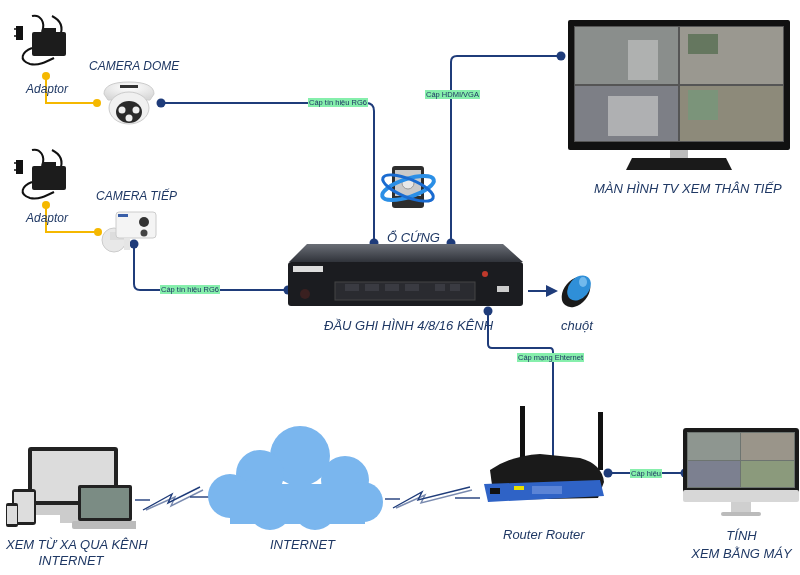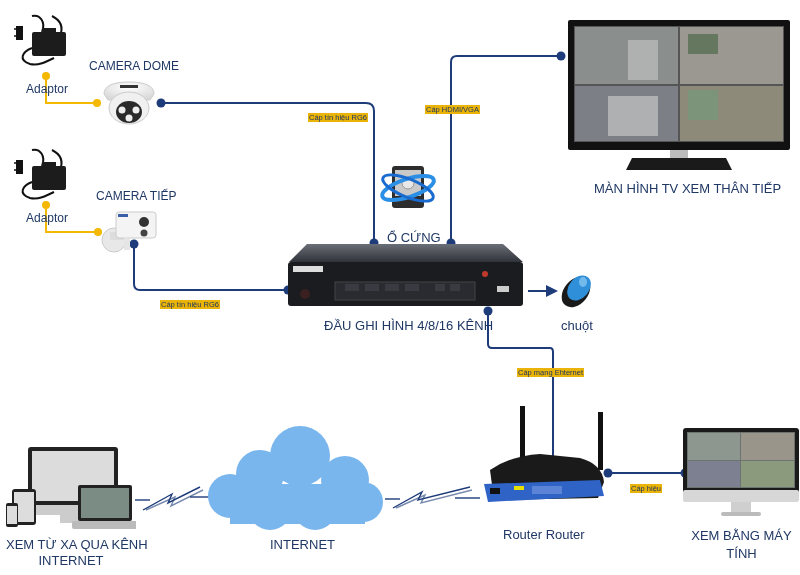--- a/index.html
+++ b/index.html
@@ -1,20 +1,20 @@
 <!DOCTYPE html>
 <html><head>
 <meta charset="utf-8">
 <style>
   html,body{margin:0;padding:0;background:#fff;}
   body{width:800px;height:575px;position:relative;overflow:hidden;font-family:"Liberation Sans","DejaVu Sans",sans-serif;}
   .abs{position:absolute;}
-  .lbl{position:absolute;color:#1f3864;font-size:12px;white-space:nowrap;}
+  .lbl{position:absolute;color:#1f3864;font-size:12px;white-space:nowrap;font-style:italic;}
   .lbl.big{font-size:12.5px;text-align:center;}
-  .small{position:absolute;color:#1f3864;font-size:7.5px;white-space:nowrap;background:#eab308;padding:0 1px;margin-top:15px;}
+  .small{position:absolute;color:#1f3864;font-size:7.5px;white-space:nowrap;background:#86efac;padding:0 1px;}
   svg.wires{position:absolute;left:0;top:0;}
 </style>
 </head>
 <body>
 
 <svg class="wires" width="800" height="575">
 
   <g stroke="#f5b800" stroke-width="2" fill="none">
     <path d="M46,76 L46,103 L97,103"></path>
   </g>
@@ -192,22 +192,22 @@
   <rect x="4" y="4" width="108" height="56" fill="#6d7470"></rect>
   <rect x="5" y="5" width="52" height="27" fill="#8e9690"></rect>
   <rect x="58" y="5" width="53" height="27" fill="#9a958a"></rect>
   <rect x="5" y="33" width="52" height="26" fill="#7c8090"></rect>
   <rect x="58" y="33" width="53" height="26" fill="#8b9a7c"></rect>
   <rect x="0" y="62" width="116" height="12" rx="2" fill="#d7d7d7"></rect>
   <rect x="48" y="74" width="20" height="10" fill="#cfcfcf"></rect>
   <rect x="38" y="84" width="40" height="4" rx="2" fill="#bbb"></rect>
 </svg>
 <div class="lbl big" style="left:684px;top:527px;width:115px;font-size:13px;line-height:18px">
+  <div>TÍNH</div>
   <div>XEM BẰNG MÁY</div>
-  <div>TÍNH</div>
 </div>
 
 <svg class="abs" style="left:205px;top:424px" width="180" height="110">
   <g fill="#7ab6ee">
     <circle cx="95" cy="32" r="30"></circle>
     <circle cx="55" cy="50" r="24"></circle>
     <circle cx="140" cy="56" r="24"></circle>
     <circle cx="25" cy="72" r="22"></circle>
     <circle cx="158" cy="78" r="20"></circle>
     <circle cx="65" cy="84" r="22"></circle>

